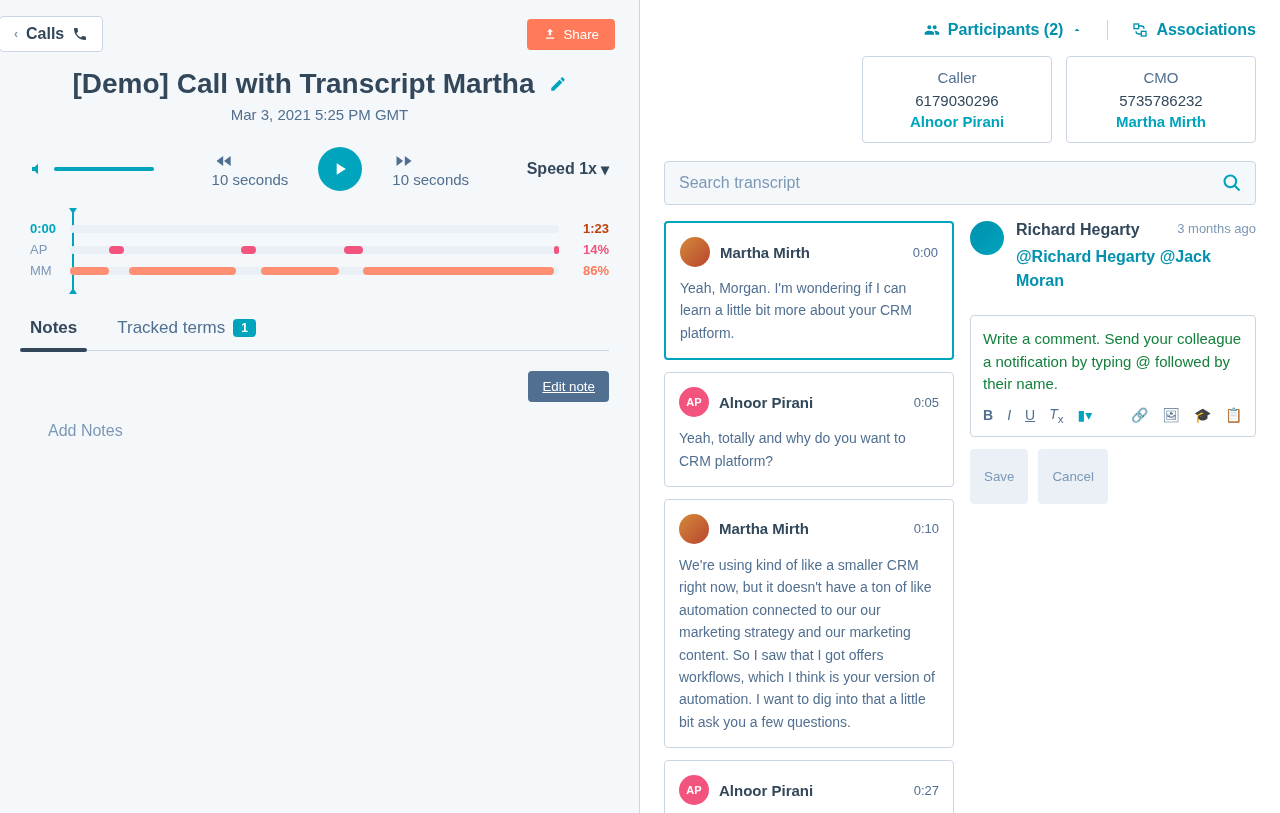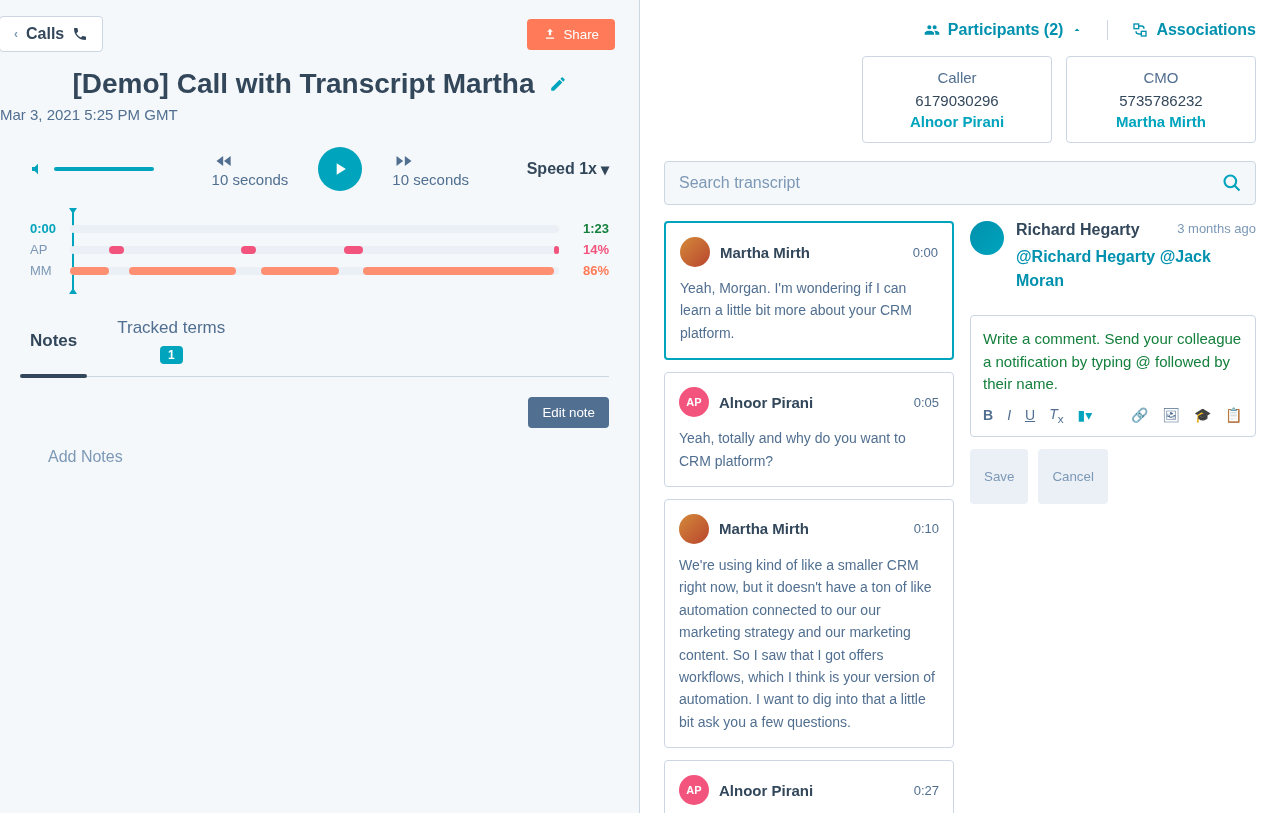--- a/index.html
+++ b/index.html
@@ -9,21 +9,21 @@
 .right { flex:1; background:#fff; display:flex; flex-direction:column;}
 
 
 .top-bar{ display:flex; justify-content:space-between; align-items:center; padding:16px 24px 8px 0;}
 .calls-btn{ display:flex; align-items:center; gap:8px; background:#fff; border:1px solid #cbd6e2; border-radius:4px; padding:8px 14px; font-weight:600; font-size:16px; color:#33475b; cursor:pointer; margin-left:-1px;}
 .calls-btn .chev{font-size:12px; color:#7c98b6;}
 .share-btn{ background:#ff7a59; color:#fff; border:none; border-radius:4px; padding:8px 16px; font-weight:500; display:flex; align-items:center; gap:6px; cursor:pointer;}
 .title-row{ display:flex; align-items:center; justify-content:center; gap:14px; margin-top:8px;}
 .title{ font-size:28px; font-weight:700; color:#33475b;}
 .edit-icon{ color:#00a4bd; cursor:pointer;}
-.date{ text-align:left; color:#516f90; margin-top:6px; font-size:15px;}
+.date{ text-align:center; color:#516f90; margin-top:6px; font-size:15px;}
 
 .player{ margin:24px 30px 0 30px;}
 .controls{ display:flex; align-items:center; justify-content:space-between;}
 .vol{ display:flex; align-items:center; gap:8px;}
 .vol-icon{ color:#00a4bd;}
 .vol-bar{ width:100px; height:4px; background:#00a4bd; border-radius:2px;}
 .transport{ display:flex; align-items:center; gap:30px;}
 .seek{ text-align:center; color:#516f90; font-size:15px;}
 .seek-icon{ color:#516f90; font-size:22px;}
 .play{ width:44px; height:44px; border-radius:50%; background:#00a4bd; display:flex; align-items:center; justify-content:center; cursor:pointer;}
@@ -35,32 +35,32 @@
 .playhead::before, .playhead::after{ content:''; position:absolute; left:-3px; width:0; height:0; border-left:4px solid transparent; border-right:4px solid transparent;}
 .playhead::before{ top:-5px; border-top:6px solid #00a4bd;}
 .playhead::after{ bottom:-5px; border-bottom:6px solid #00a4bd;}
 .track-row{ display:flex; align-items:center; gap:10px; margin:6px 0; font-size:13px;}
 .track-label{ width:30px; color:#00a4bd; font-weight:600;}
 .track-label.muted{ color:#7c98b6; font-weight:500;}
 .track-bar{ flex:1; height:8px; background:#eaf0f6; border-radius:4px; position:relative;}
 .seg{ position:absolute; height:8px; border-radius:4px;}
 .seg.ap{ background:#f2547d;}
 .seg.mm{ background:#ff8f73;}
-.track-val{ width:40px; text-align:right; color:#15803d; font-weight:600;}
+.track-val{ width:40px; text-align:right; color:#c2410c; font-weight:600;}
 .track-val.mm{ color:#ff7a59;}
 .track-val.ap{ color:#f2547d;}
 
 .tabs{ display:flex; gap:40px; margin:40px 30px 0 30px; border-bottom:1px solid #cbd6e2;}
 .tab{ padding:0 0 12px 0; font-size:17px; font-weight:600; color:#33475b; cursor:pointer; position:relative; display:flex; align-items:center; gap:8px;}
 .tab.active{ color:#33475b;}
 .tab.active::after{ content:''; position:absolute; bottom:-2px; left:-10px; right:-10px; height:4px; background:#33475b; border-radius:2px;}
-.tab:not(.active){ color:#516f90; font-weight:500;flex-direction:column;}
+.tab:not(.active){ color:#516f90; font-weight:500;}
 .badge{ background:#00a4bd; color:#fff; font-size:12px; padding:2px 8px; border-radius:4px; font-weight:600;}
 .edit-note{ margin:20px 30px 0 30px; text-align:right;}
-.edit-note-btn{ background:#516f90; color:#fff; border:none; padding:8px 14px; border-radius:4px; font-weight:500; cursor:pointer;}
+.edit-note-btn{ background:#516f90; color:#fff; border:none; padding:8px 14px; border-radius:4px; font-weight:500; cursor:pointer;text-decoration:underline;}
 .add-notes{ margin:20px 48px; color:#7c98b6;}
 
 
 .r-top{ padding:20px 24px 0 24px;text-align:center;}
 .r-tabs{ display:flex; justify-content:flex-end; gap:24px; align-items:center;}
 .r-tab{ display:flex; align-items:center; gap:8px; color:#0091ae; font-weight:600; cursor:pointer; font-size:16px;}
 .divider{ width:1px; height:20px; background:#cbd6e2;}
 .cards{ display:flex; gap:14px; margin-top:16px; justify-content:flex-end;}
 .card{ border:1px solid #cbd6e2; border-radius:4px; padding:12px 16px; min-width:190px;}
 .card-role{ color:#516f90; font-size:15px; margin-bottom:6px;}

